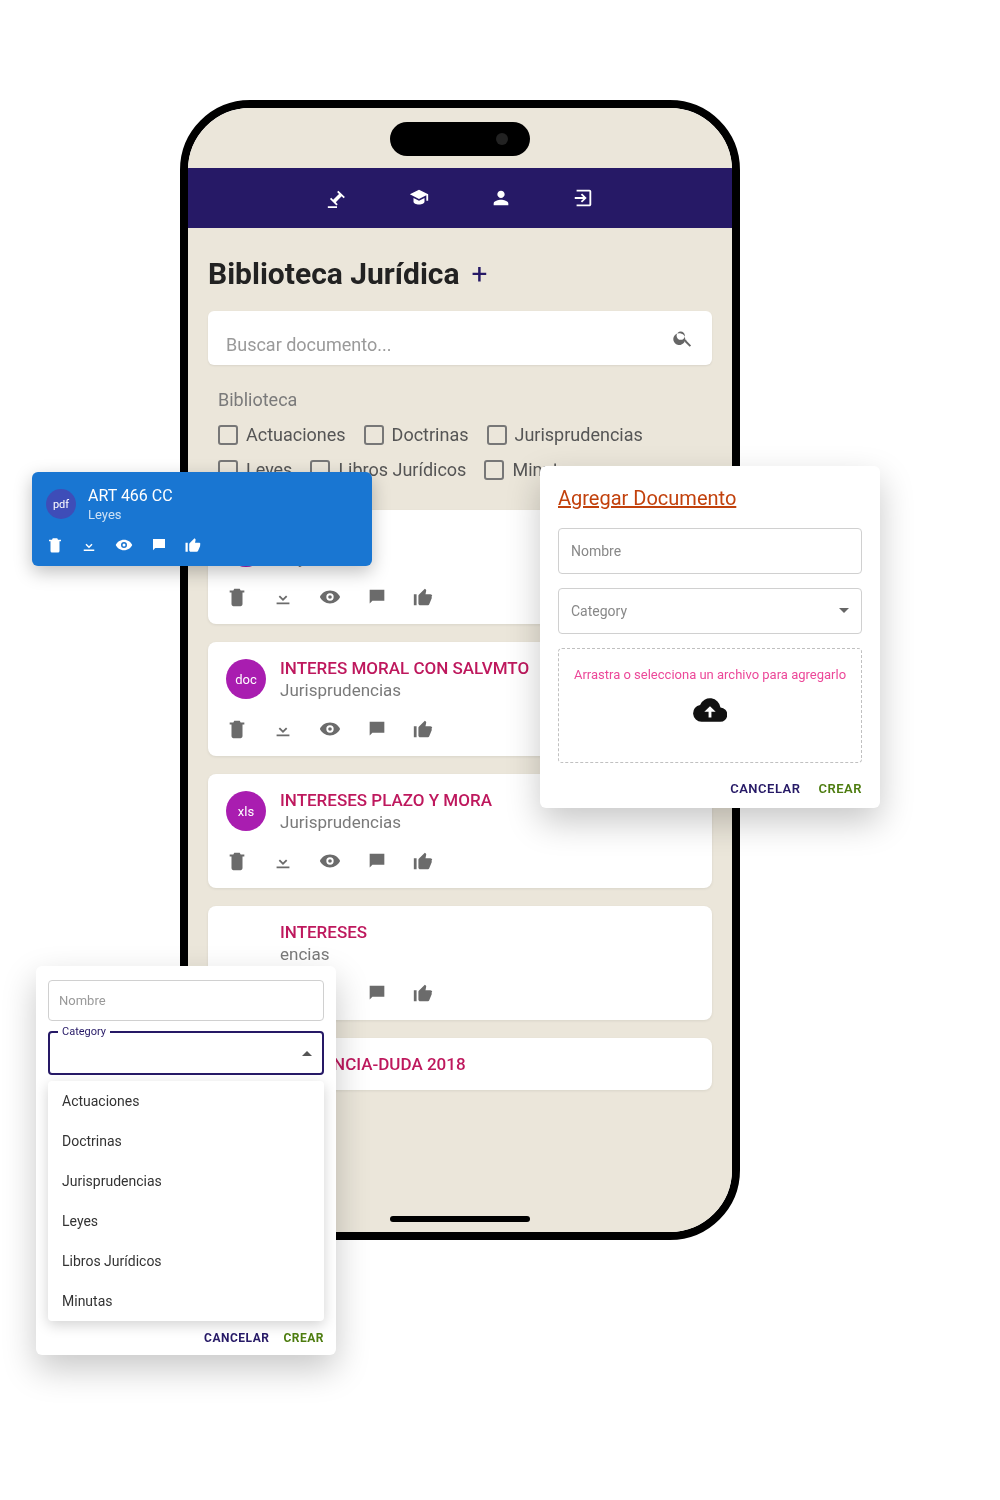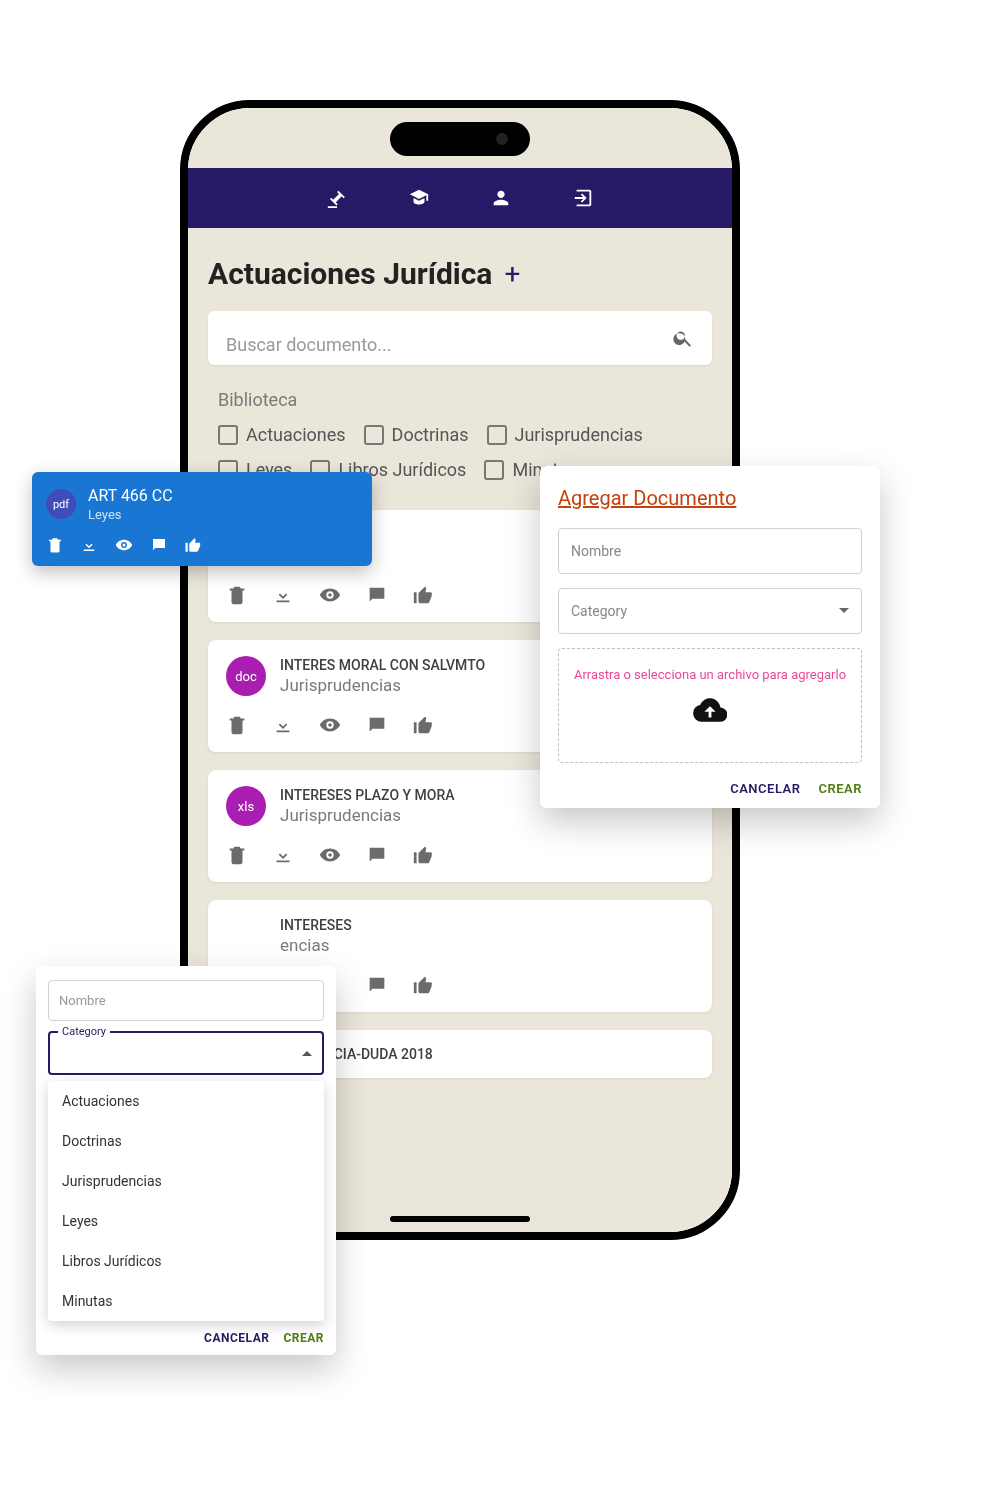--- a/index.html
+++ b/index.html
@@ -88,21 +88,21 @@
     box-shadow: 0 1px 3px rgba(0,0,0,0.08);
   }
   .doc-head { display: flex; align-items: center; gap: 14px; }
   .badge {
     width: 40px; height: 40px; border-radius: 50%;
     background: #a91db0;
     color: #fff; font-size: 13px;
     display: flex; align-items: center; justify-content: center;
     flex-shrink: 0;
   }
-  .doc-title { font-size: 14px; color: #404040; font-weight: 500; }
+  .doc-title { font-size: 17px; color: #be185d; font-weight: 500; }
   .doc-sub { font-size: 17px; color: #7a7a7a; margin-top: 2px; }
   .actions { display: flex; gap: 24px; margin-top: 18px; color: #6b6b6b; }
   .actions .ic { display:flex; align-items:center; }
 
   .home-indicator {
     position: absolute;
     bottom: 10px; left: 50%;
     transform: translateX(-50%);
     width: 140px; height: 6px;
     background: #000;
@@ -220,21 +220,21 @@
       </span>
       <span class="navicon">
         <svg width="22" height="22" viewBox="0 0 24 24" fill="#fff">
             <path d="M11 7l-1.4 1.4L12.2 11H3v2h9.2l-2.6 2.6L11 17l5-5-5-5zm8-4H5v2h14v14H5v2h14c1.1 0 2-.9 2-2V5c0-1.1-.9-2-2-2z"></path>
           </svg>
       </span>
     </div>
 
     <div class="content">
       <div class="page-title">
-        <span>Actuaciones Jurídica</span>
+        <span>Biblioteca Jurídica</span>
         <span class="plus">+</span>
       </div>
 
       <div class="searchbar">
         <input placeholder="Buscar documento..." style="">
         <span>
           <svg width="22" height="22" viewBox="0 0 24 24" fill="#666">
               <path d="M15.5 14h-.8l-.3-.3A6.5 6.5 0 1 0 14 15.5l.3.3v.8l5 5 1.5-1.5-5-5zm-6 0A4.5 4.5 0 1 1 14 9.5 4.5 4.5 0 0 1 9.5 14z"></path>
             </svg>
         </span>

